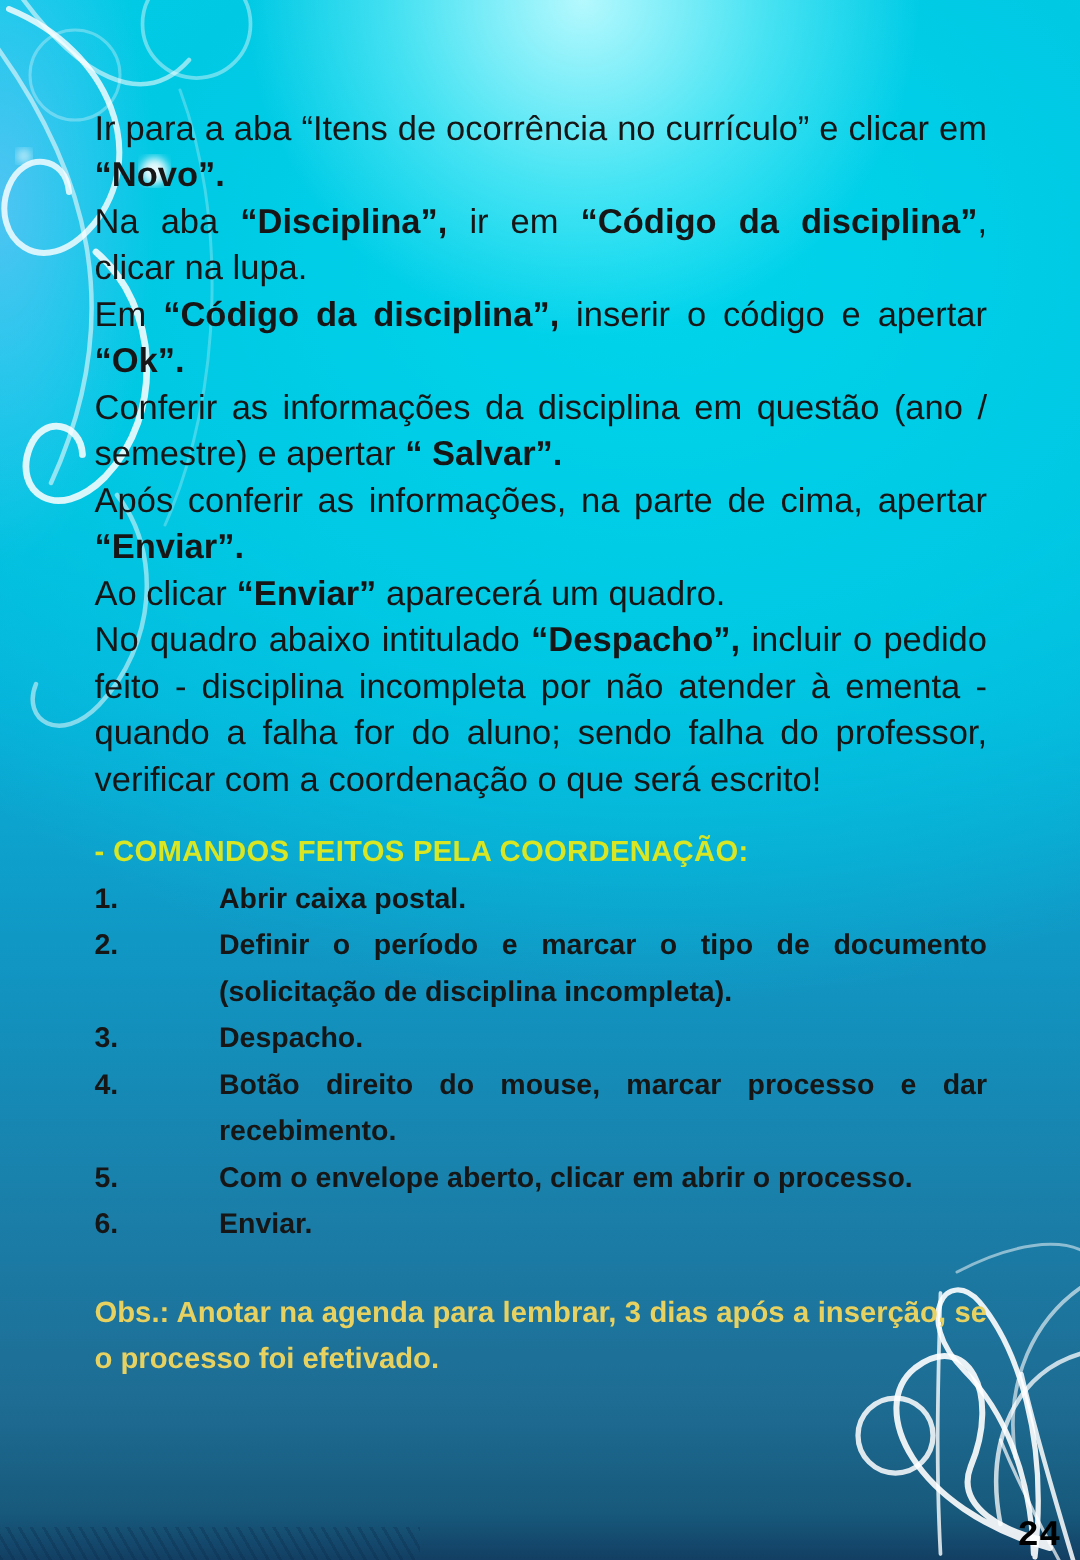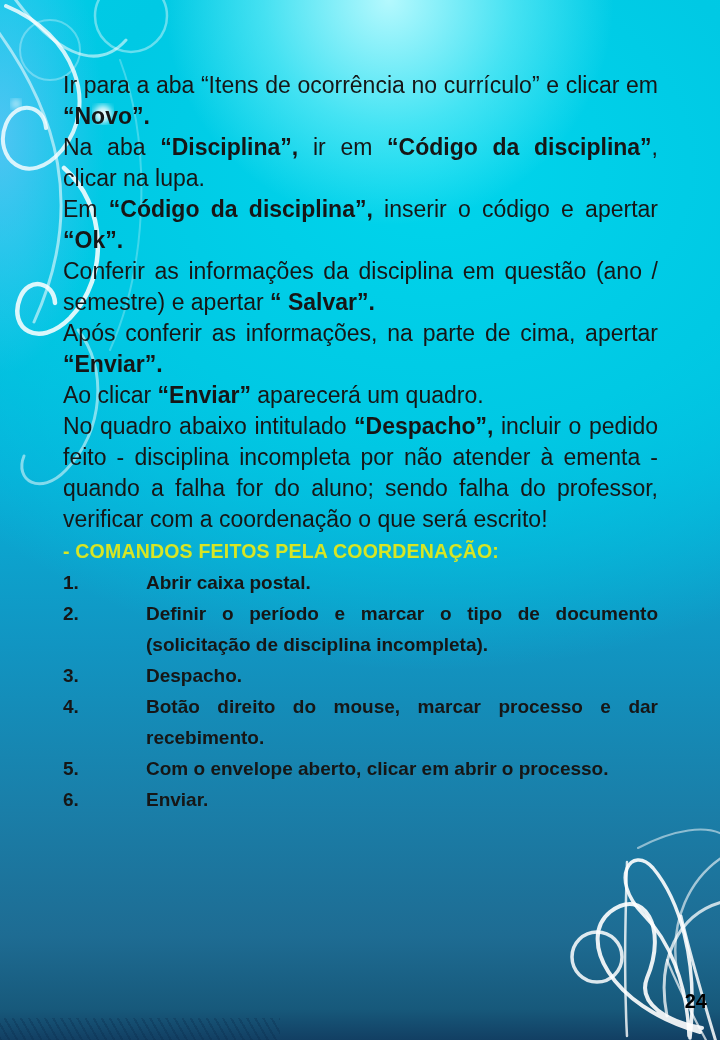--- a/index.html
+++ b/index.html
@@ -20,34 +20,34 @@
   .flourish{position:absolute;pointer-events:none;}
   .flourish-tl{left:0;top:0;}
   .flourish-br{right:0;bottom:0;}
   .content{position:absolute;left:63px;top:70px;width:595px;}
   .par{
     margin:0;font-size:23px;line-height:31px;text-align:justify;
     color:#161616;font-weight:400;
   }
   .b{font-weight:700;}
   .heading{
-    margin:1px 0 0 0;font-size:19.5px;line-height:31px;font-weight:700;
+    margin:18px 0 0 0;font-size:19.5px;line-height:31px;font-weight:700;
     color:#d8e623;letter-spacing:.2px;
   }
   .nlist{margin:0;font-weight:700;color:#161616;}
   .li{display:flex;font-size:19px;line-height:31px;}
   .li .num{width:37px;flex:none;}
   .li .txt{flex:1;text-align:justify;margin-left:46px;}
   .obs{
     margin:28px 0 0 0;font-size:19.5px;line-height:31px;font-weight:700;
     color:#e7d160;text-align:justify;
   }
   .page-num{
-    position:absolute;right:13px;bottom:26px;font-size:20px;line-height:26px;
-    font-weight:700;color:#000;
+    position:absolute;right:13px;bottom:2px;font-size:24px;line-height:26px;
+    font-weight:700;color:#000;font-family:Liberation Mono, monospace;
   }
   svg .st{stroke:#ffffff;fill:none;stroke-linecap:round;}
 </style>
 </head>
 <body>
 
 <div class="slide">
 
   <svg class="flourish flourish-tl" width="210" height="580" viewBox="0 0 210 580">
     <defs>
@@ -120,18 +120,19 @@
       <div class="li">
         <span class="num">5.</span>
         <span class="txt">Com o envelope aberto, clicar em abrir o processo.</span>
       </div>
       <div class="li">
         <span class="num">6.</span>
         <span class="txt">Enviar.</span>
       </div>
     </div>
 
+    <p class="obs">Obs.: Anotar na agenda para lembrar, 3 dias após a inserção, se o processo foi efetivado.</p>
 
   </div>
 
   <div class="page-num">24</div>
 
 </div>
 
 </body></html>

